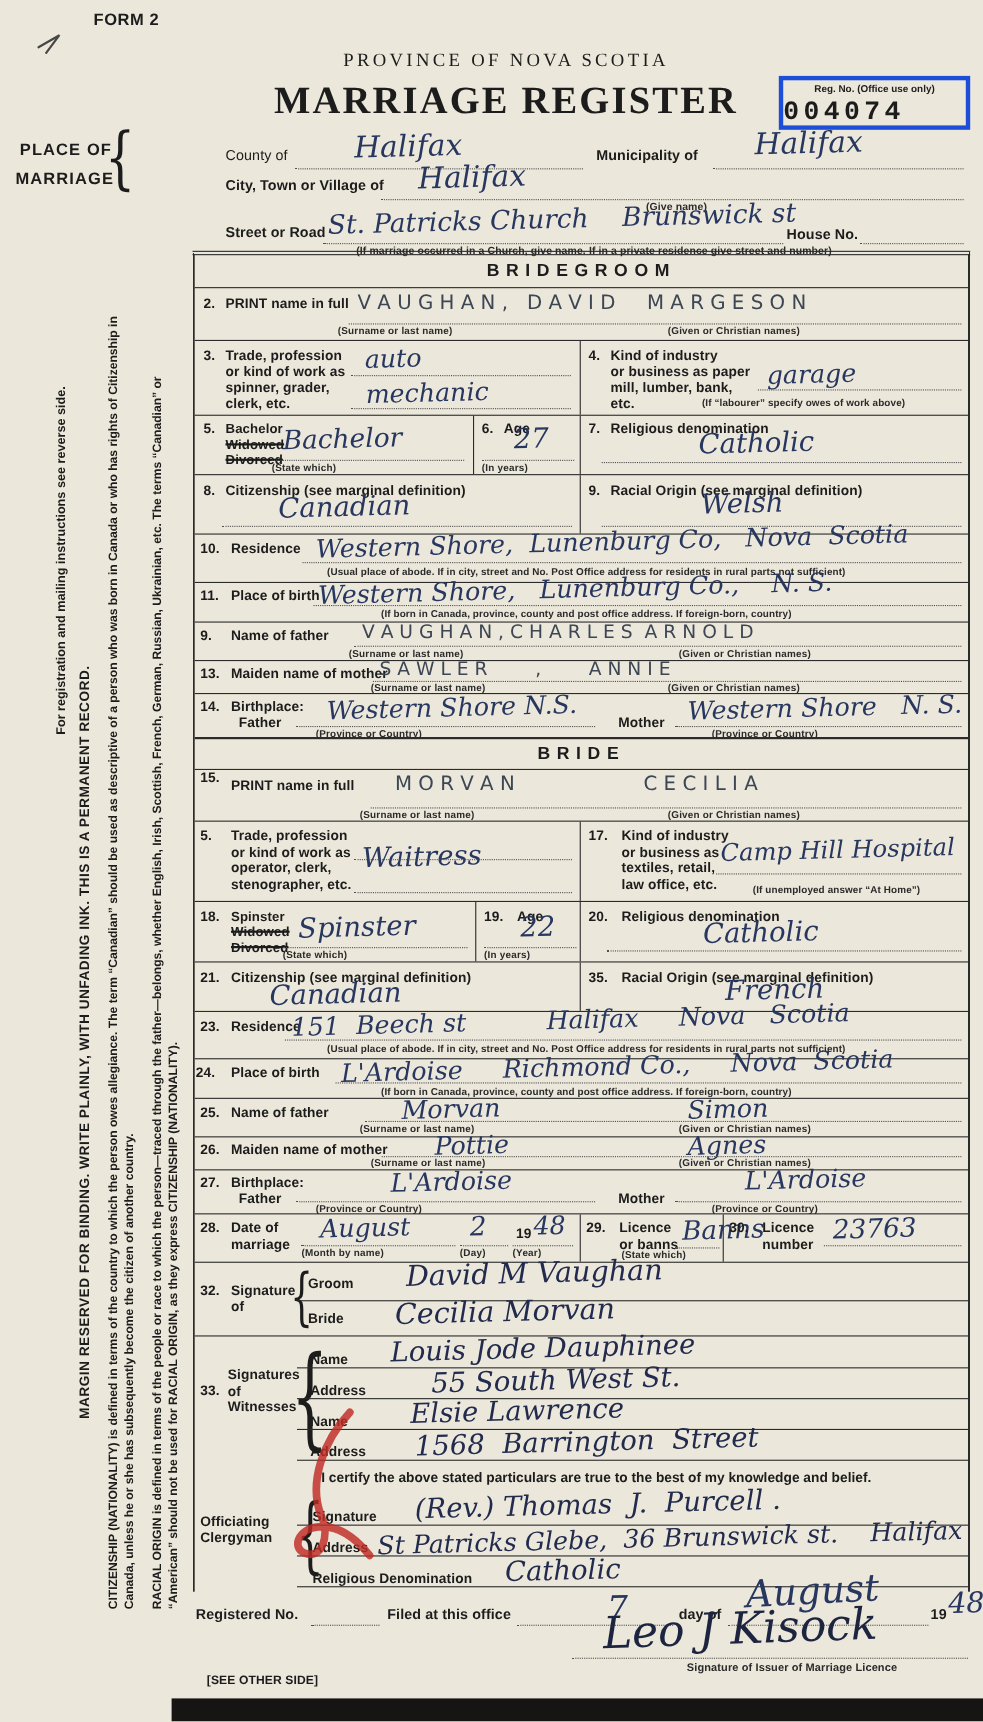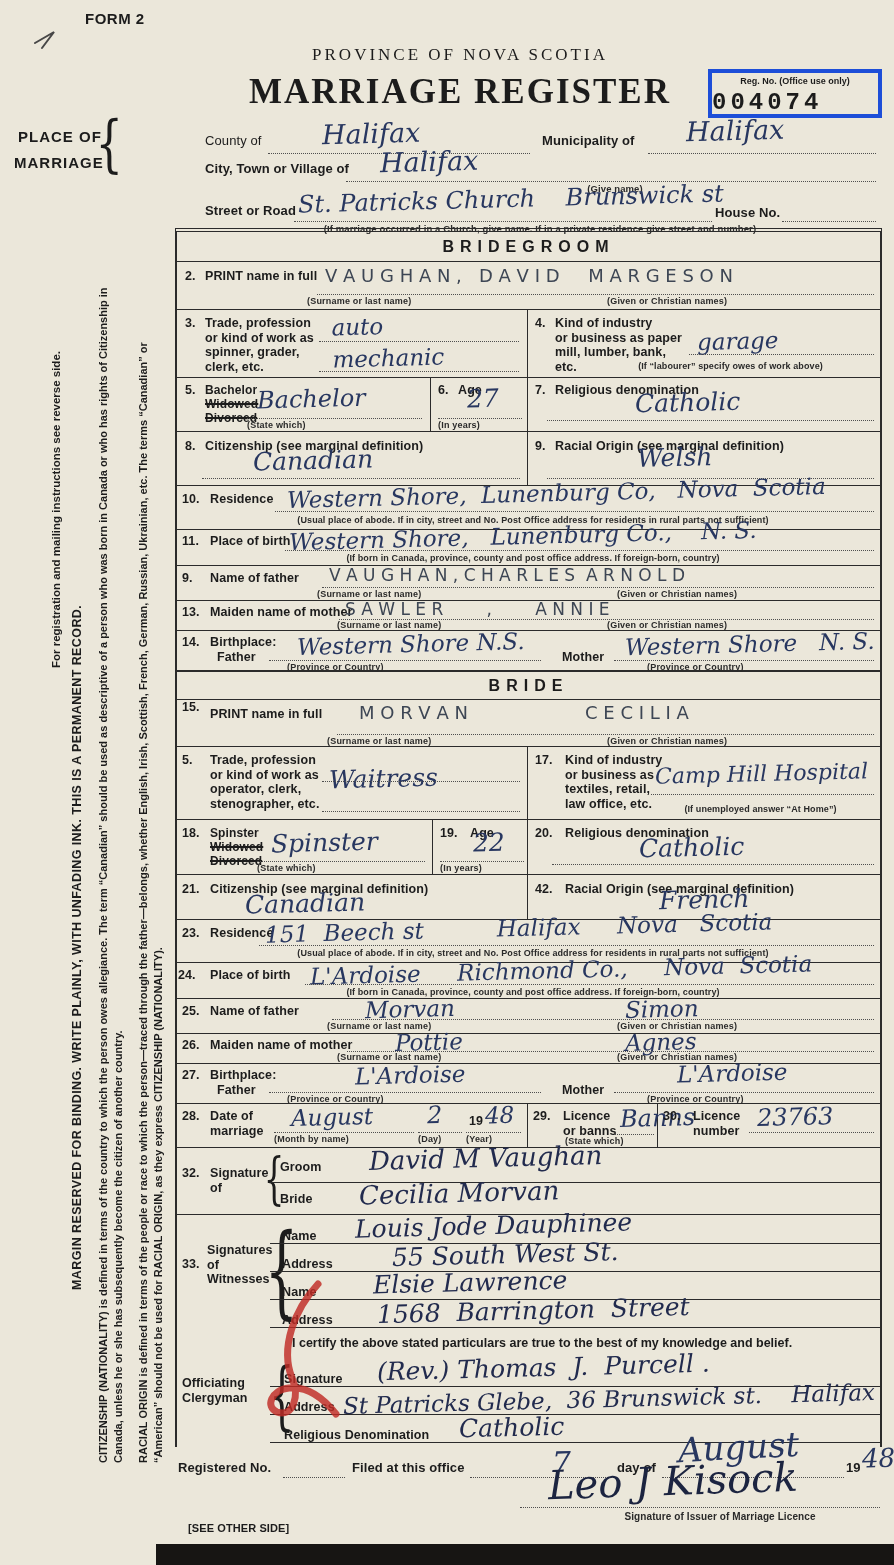--- a/index.html
+++ b/index.html
@@ -233,21 +233,21 @@
     <div class="lbl" style="left:388px;top:6px">Religious denomination</div>
     <div class="hw" style="left:462px;top:14px;font-size:25px">Catholic</div>
     <div class="dot" style="left:375px;right:6px;top:44px"></div>
   </div>
 
   <div class="row" style="height:45px">
     <div class="vdiv" style="left:350px"></div>
     <div class="lbl" style="left:5px;top:7px">21.</div>
     <div class="lbl" style="left:33px;top:7px">Citizenship (see marginal definition)</div>
     <div class="hw" style="left:68px;top:15px;font-size:25px">Canadian</div>
-    <div class="lbl" style="left:358px;top:7px">42.</div>
+    <div class="lbl" style="left:358px;top:7px">35.</div>
     <div class="lbl" style="left:388px;top:7px">Racial Origin (see marginal definition)</div>
     <div class="hw" style="left:482px;top:11px;font-size:25px">French</div>
   </div>
 
   <div class="row" style="height:43px">
     <div class="lbl" style="left:5px;top:6px">23.</div>
     <div class="lbl" style="left:33px;top:6px">Residence</div>
     <div class="hw" style="left:88px;top:-5px;font-size:23px">151  Beech st          Halifax     Nova   Scotia</div>
     <div class="dot" style="left:82px;right:6px;top:25px"></div>
     <div class="note" style="left:15px;right:6px;top:28px;font-size:9px"><span>(Usual place of abode.  If in city, street and No.  </span><span class="b">Post Office address for residents in rural parts not sufficient)</span></div>

